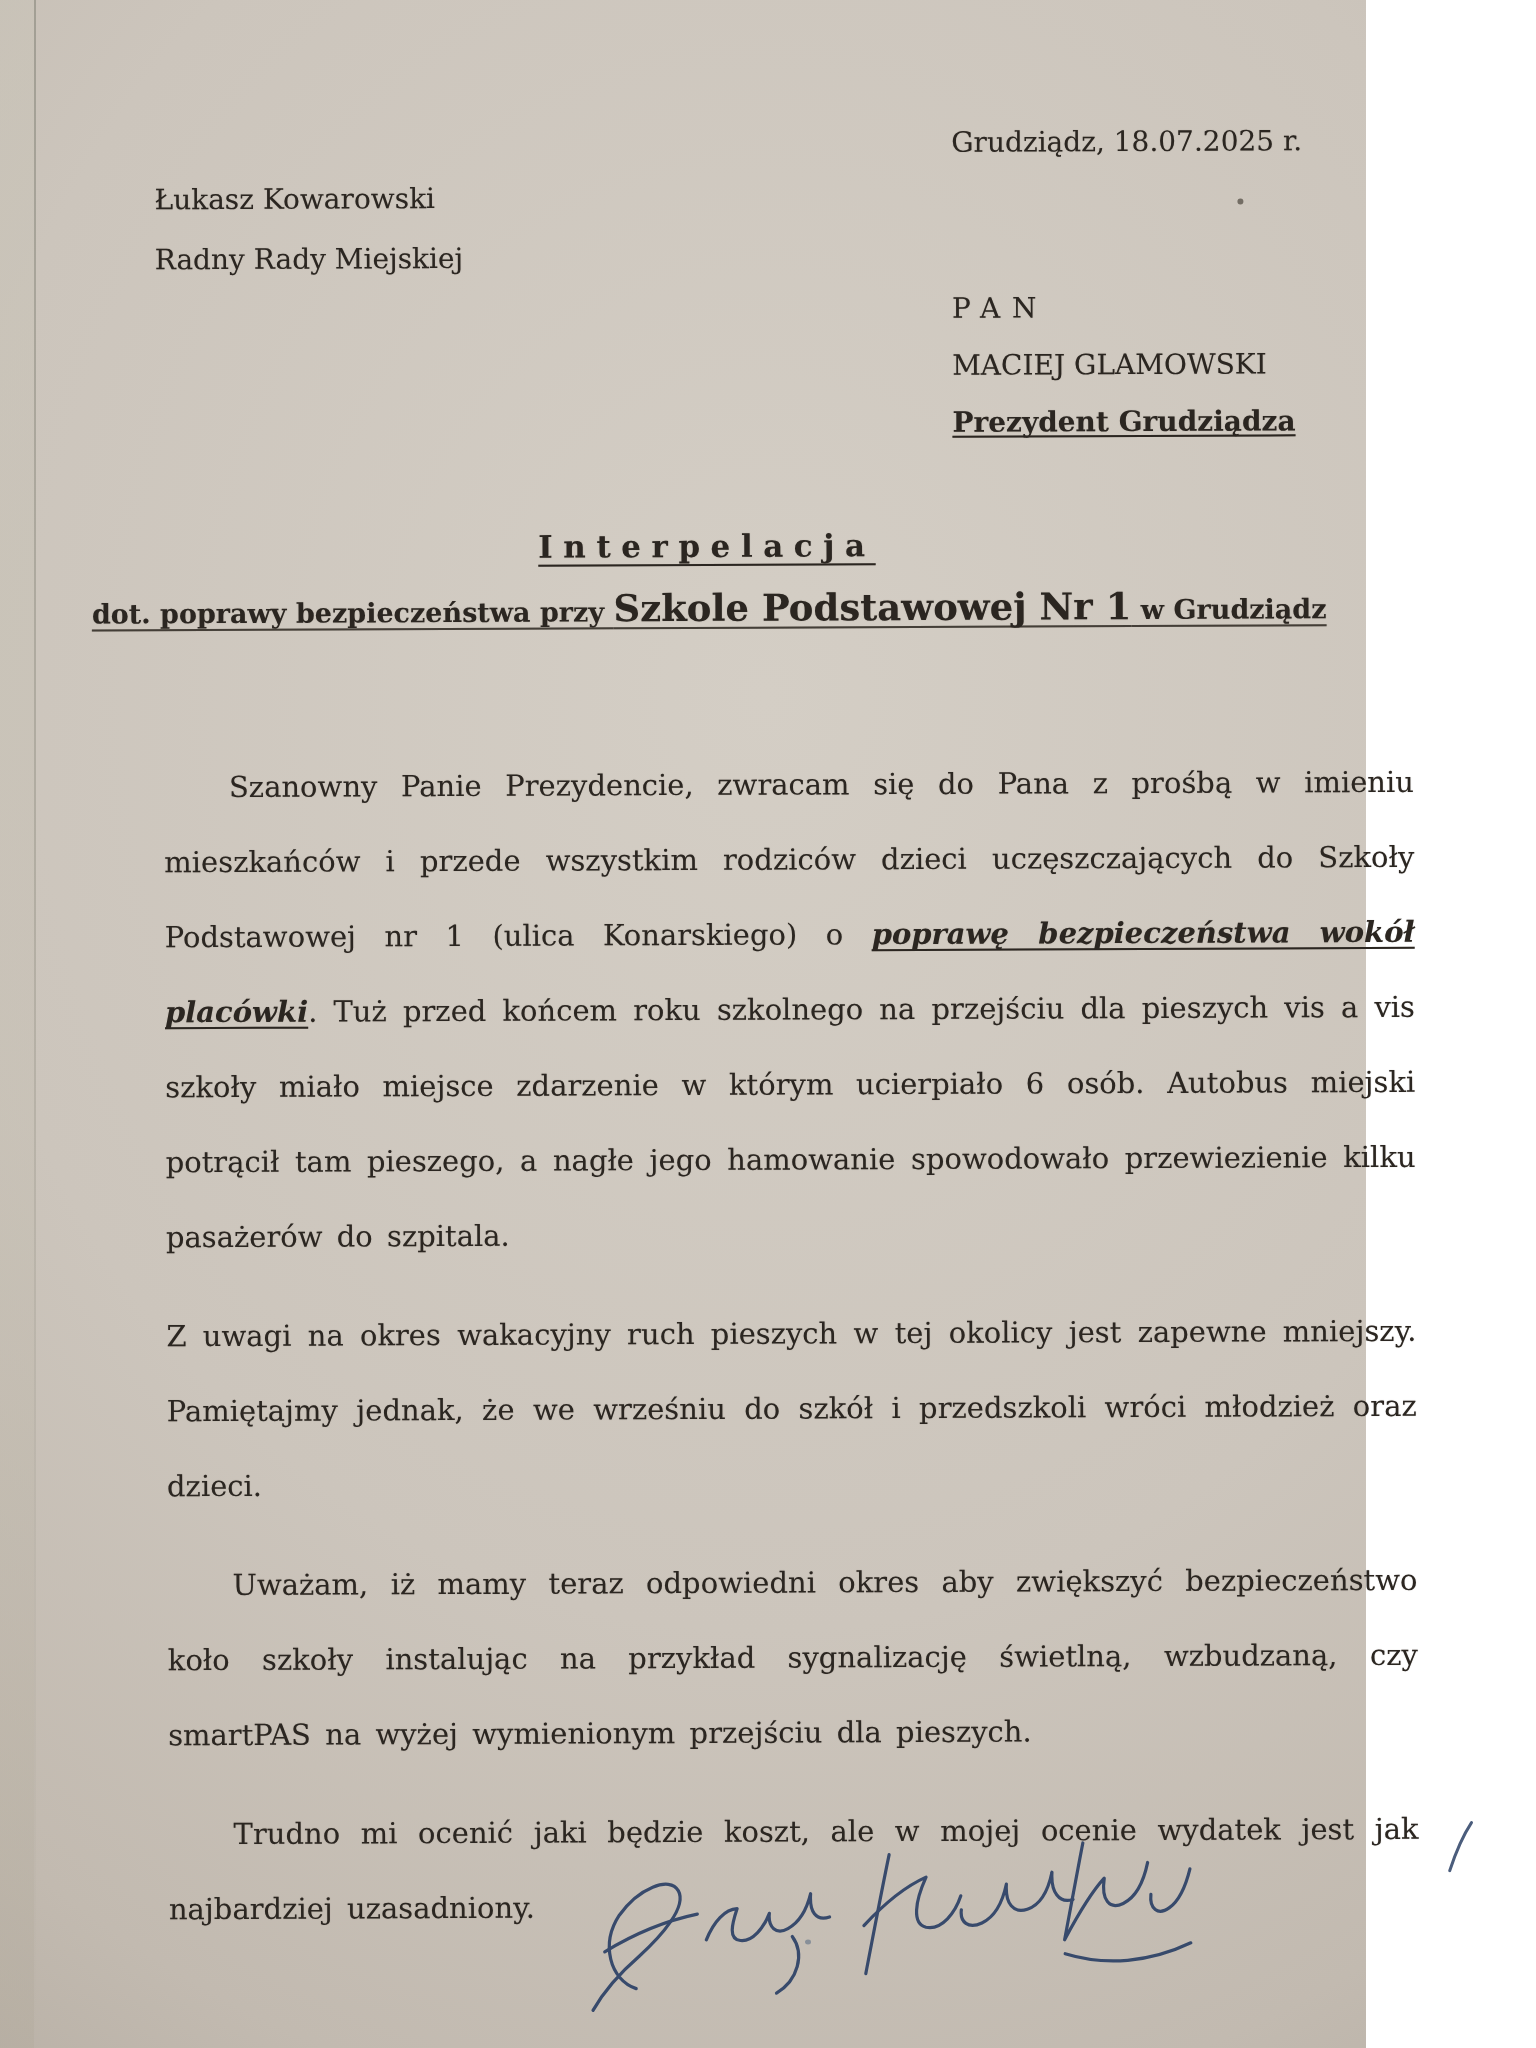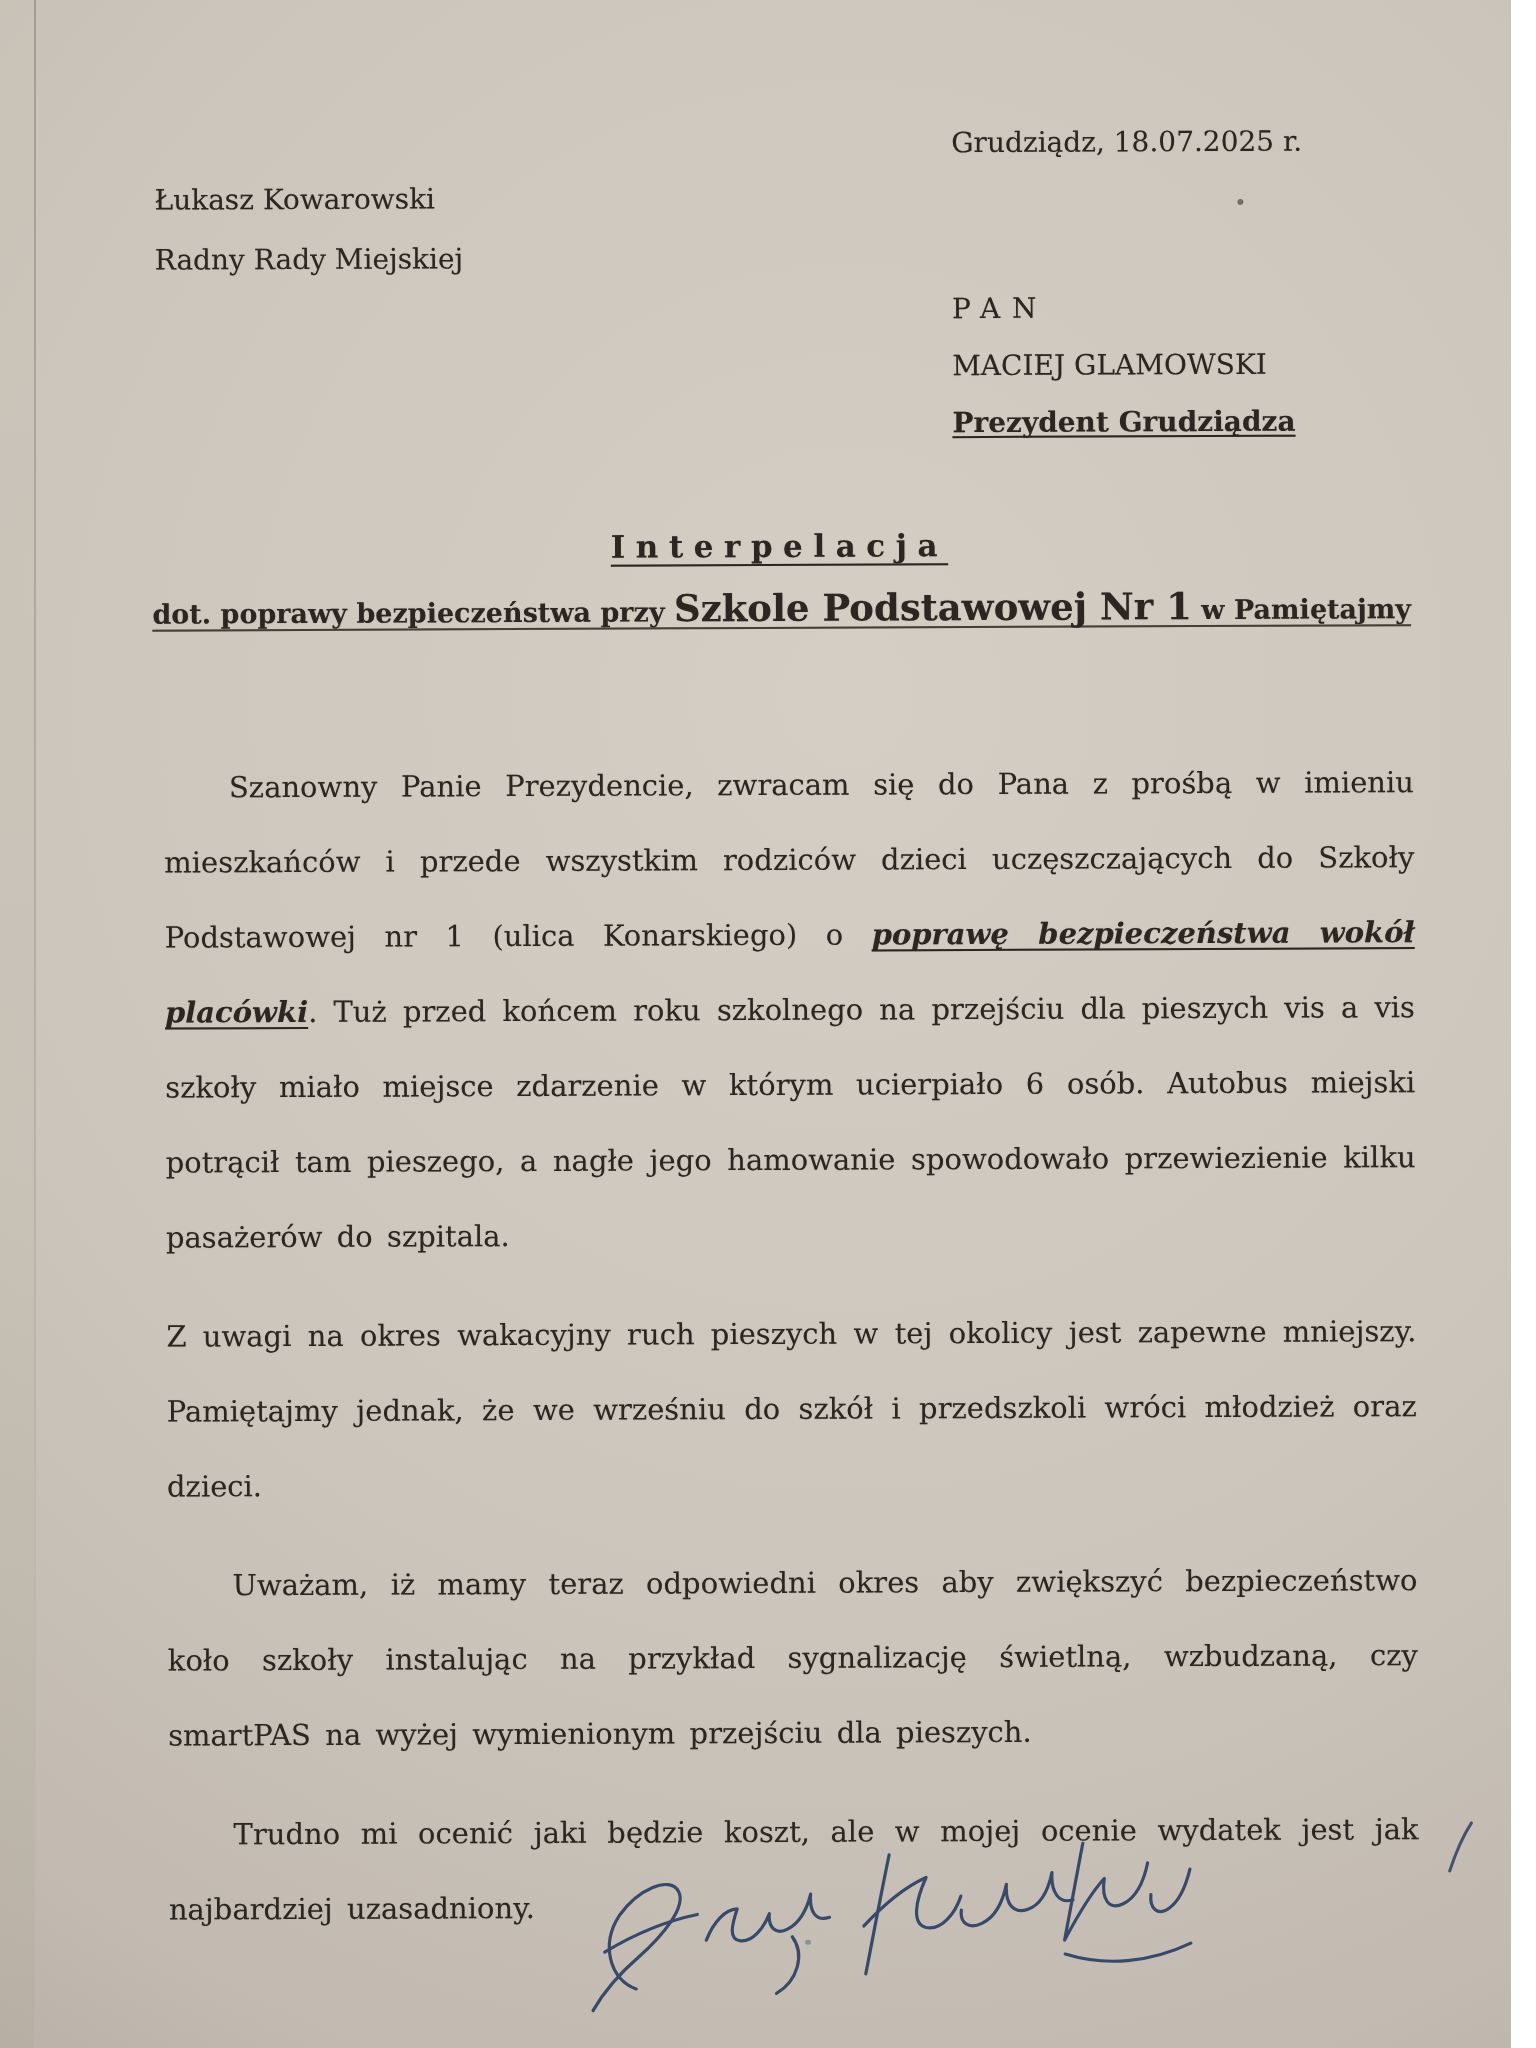--- a/index.html
+++ b/index.html
@@ -3,21 +3,21 @@
 <meta charset="utf-8">
 <style>
   html, body {
     margin: 0; padding: 0;
     width: 1536px; height: 2048px;
     overflow: hidden;
     font-family: "DejaVu Serif", "Liberation Serif", serif;
   }
   .photo {
     position: relative;
-    width: 1511px; height: 2048px;
+    width: 1366px; height: 2048px;
     background:
       radial-gradient(125% 95% at 56% 34%, #d4cec5 0%, #ccc5bc 48%, #c2bab0 74%, #b1a99e 94%, #a89f93 100%);
     text-decoration: underline;
   }
   
   .edge-strip {
     position: absolute; left: 0; top: 0; width: 34px; height: 100%;
     background: linear-gradient(180deg, #c9c4b8 0%, #c6c0b4 55%, #b4ac9f 100%);
     opacity: .55;
   }
@@ -113,21 +113,21 @@
     </div>
 
     <div class="abs recipient h-line">
       <div class="pan">PAN</div>
       <div>MACIEJ GLAMOWSKI</div>
       <div class="recipient-pos">Prezydent Grudziądza</div>
     </div>
 
     <div class="abs title">Interpelacja</div>
 
-    <div class="abs subject"><span>dot. poprawy bezpieczeństwa przy </span><span class="subject-main">Szkole Podstawowej Nr 1</span><span> w Pamiętajmy</span></div>
+    <div class="abs subject"><span>dot. poprawy bezpieczeństwa przy </span><span class="subject-main">Szkole Podstawowej Nr 1</span><span> w Grudziądz</span></div>
 
     <div class="abs letter-body" id="letter-body">
         <div class="para indent"><span>Szanowny Panie Prezydencie, zwracam się do Pana z prośbą w imieniu mieszkańców i przede wszystkim rodziców dzieci uczęszczających do Szkoły Podstawowej nr 1 (ulica Konarskiego) o </span><span class="emphasis">poprawę bezpieczeństwa wokół placówki</span><span>. Tuż przed końcem roku szkolnego na przejściu dla pieszych vis a vis szkoły miało miejsce zdarzenie w którym ucierpiało 6 osób. Autobus miejski potrącił tam pieszego, a nagłe jego hamowanie spowodowało przewiezienie kilku pasażerów do szpitala.</span></div>
         <div class="para"><span>Z uwagi na okres wakacyjny ruch pieszych w tej okolicy jest zapewne mniejszy. Pamiętajmy jednak, że we wrześniu do szkół i przedszkoli wróci młodzież oraz dzieci.</span></div>
         <div class="para indent"><span>Uważam, iż mamy teraz odpowiedni okres aby zwiększyć bezpieczeństwo koło szkoły instalując na przykład sygnalizację świetlną, wzbudzaną, czy smartPAS na wyżej wymienionym przejściu dla pieszych.</span></div>
         <div class="para indent"><span>Trudno mi ocenić jaki będzie koszt, ale w mojej ocenie wydatek jest jak najbardziej uzasadniony.</span></div>
       </div>
 
     <svg class="signature-svg" width="640" height="210" viewBox="0 0 640 210" fill="none" stroke="#2c4166" stroke-width="3.2" stroke-linecap="round" stroke-linejoin="round" opacity="0.92">
       <path d="M78,158 C52,148 44,112 64,84 C84,58 116,46 124,62 C132,78 106,106 82,126 C62,142 44,162 34,178"></path>

